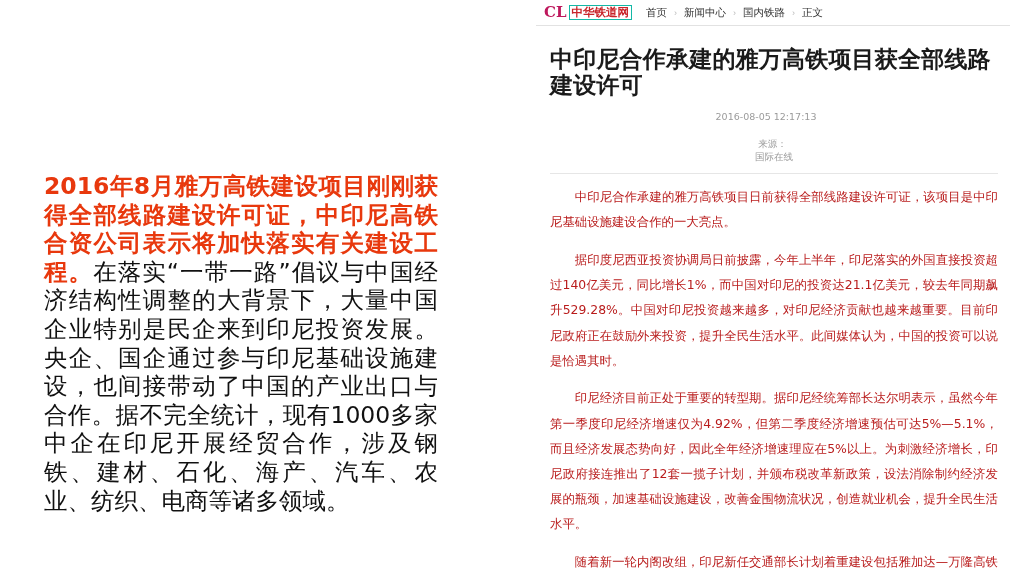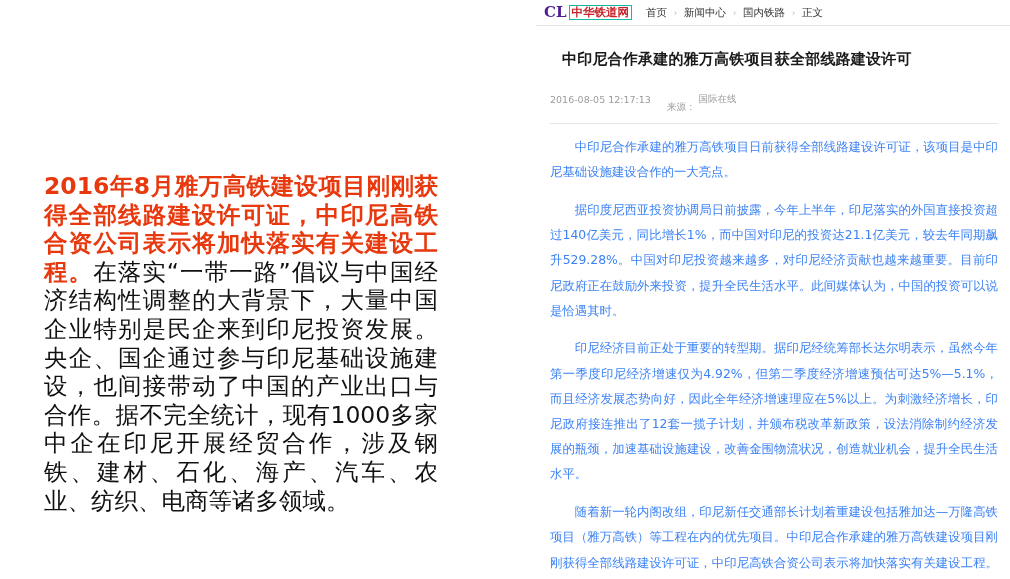--- a/index.html
+++ b/index.html
@@ -68,21 +68,21 @@
     align-items: center;
     padding-left: 8px;
     box-sizing: border-box;
   }
   #site-logo {
     display: flex;
     align-items: center;
     height: 18px;
   }
   #site-logo .logo-mark {
-    color: #4c1d95;
+    color: #be185d;
     font-size: 15px;
     font-weight: bold;
     font-family: "DejaVu Serif", serif;
     line-height: 1;
     margin-right: 2px;
   }
   #site-logo .logo-text {
     color: #c9242a;
     font-size: 11.5px;
     font-weight: bold;
@@ -112,52 +112,53 @@
   }
 
   
   #article {
     position: absolute;
     left: 14px;
     top: 26px;
     width: 448px;
   }
   #article-title {
-    margin: 20px 0 0 12px;
-    font-size: 15px;
+    margin: 20px 0 0 0;
+    font-size: 23px;
     line-height: 26px;
     font-weight: bold;
     color: #1a1a1a;
     font-family: "DejaVu Sans", sans-serif;
     letter-spacing: 0.2px;
   }
   #article-meta {
     margin-top: 13px;
     display: flex;
     align-items: center;
     font-size: 9.5px;
     color: #9b9b9b;
     font-family: "DejaVu Sans", sans-serif;
+    flex-direction: column;
   }
   #article-meta .meta-date { margin-right: 16px; }
   #article-meta .meta-source-label { margin-right: 3px; margin-top: 16px; }
   #article-meta .meta-source { color: #9b9b9b; text-decoration: none; }
   #meta-rule {
     margin-top: 9px;
     border-top: 1px solid #e6e6e6;
     width: 448px;
   }
   #article-body {
     margin-top: 10px;
   }
   #article-body p {
     margin: 0 0 12.5px 0;
     font-size: 12.4px;
     line-height: 25.2px;
-    color: #3b82f6;
+    color: #b91c1c;
     font-family: "DejaVu Sans", sans-serif;
     text-align: justify;
     text-justify: inter-ideograph;
     text-indent: 24.8px;
   }
 </style>
 </head>
 <body>
 
 <div id="left-pane">

